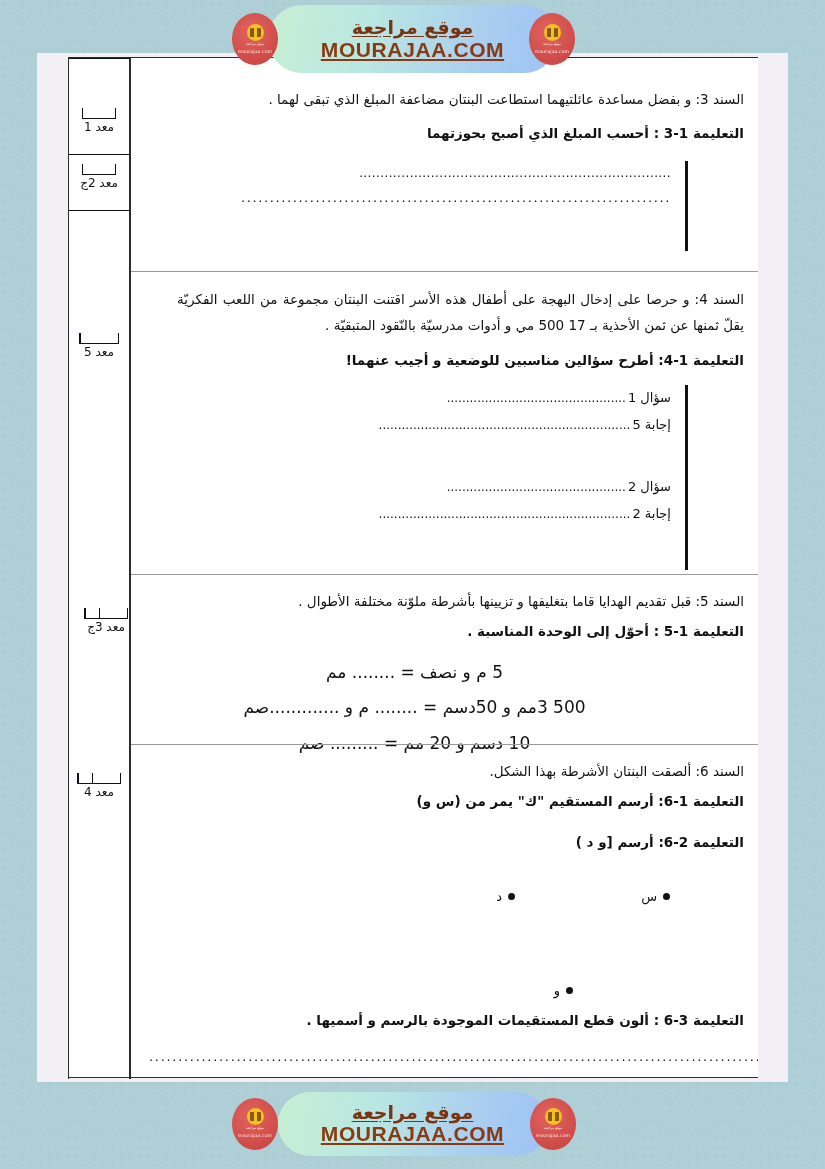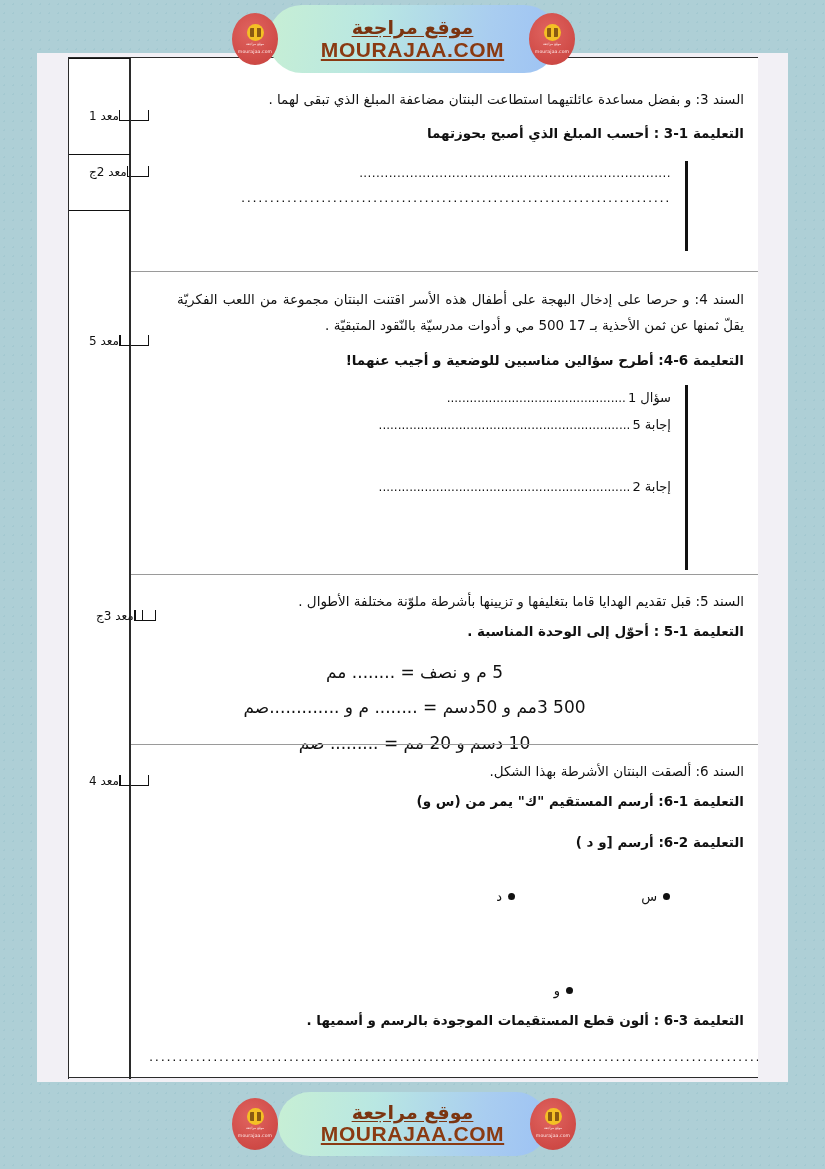--- a/index.html
+++ b/index.html
@@ -244,23 +244,22 @@
     direction: ltr;
     text-align: left;
   }
 
   
   .crit {
     position: absolute;
     left: 0;
     width: 100%;
     display: flex;
-    flex-direction: row;
+    flex-direction: column;
     align-items: center;
-    margin-left: 20px;
   }
   .crit-bracket {
     width: 34px;
     height: 11px;
     border: 1.6px solid #111;
     border-top: none;
     box-sizing: border-box;
     display: flex;
   }
   .crit-bracket.w2 { width: 34px; }
@@ -377,30 +376,33 @@
         <div class="stem">السند 3:  و بفضل مساعدة عائلتيهما استطاعت البنتان مضاعفة المبلغ الذي تبقى لهما .</div>
         <div class="instr" style="margin-top:8px;">التعليمة 1-3 : أحسب المبلغ الذي أصبح بحوزتهما</div>
         <div class="answer-block" style="height:90px; margin-top:14px;">
           <div class="dotrow dots-fine">..........................................................................</div>
           <div class="dotrow dots">...........................................................................</div>
         </div>
       </div>
 
       <div class="section" style="height:303px; padding-top:14px;padding-left:32px;">
         <div class="stem justified">السند 4:  و حرصا على إدخال البهجة على أطفال هذه الأسر اقتنت البنتان مجموعة من اللعب الفكريّة يقلّ ثمنها عن ثمن الأحذية بـ 17 500 مي و أدوات مدرسيّة بالنّقود المتبقيّة .</div>
-        <div class="instr" style="margin-top:8px;">التعليمة 6-4: أطرح سؤالين مناسبين للوضعية و أجيب عنهما!</div>
+        <div class="instr" style="margin-top:8px;">التعليمة 1-4: أطرح سؤالين مناسبين للوضعية و أجيب عنهما!</div>
 
         <div class="answer-block" style="height:185px; margin-top:12px;">
           <div class="dotrow">
             <span class="qlabel">سؤال 1</span><span class="dots-fine">...............................................</span>
           </div>
           <div class="dotrow">
             <span class="qlabel">إجابة 5</span><span class="dots-fine">..................................................................</span>
           </div>
           <div style="height:36px;"></div>
+          <div class="dotrow">
+            <span class="qlabel">سؤال 2</span><span class="dots-fine">...............................................</span>
+          </div>
           <div class="dotrow">
             <span class="qlabel">إجابة 2</span><span class="dots-fine">..................................................................</span>
           </div>
         </div>
       </div>
 
       <div class="section" style="height:170px; padding-top:13px;">
         <div class="stem">السند 5: قبل تقديم الهدايا قاما بتغليفها و تزيينها بأشرطة ملوّنة مختلفة الأطوال .</div>
         <div class="instr" style="margin-top:4px;">التعليمة 1-5 : أحوّل إلى الوحدة المناسبة .</div>
         <div style="margin-top:10px;">

